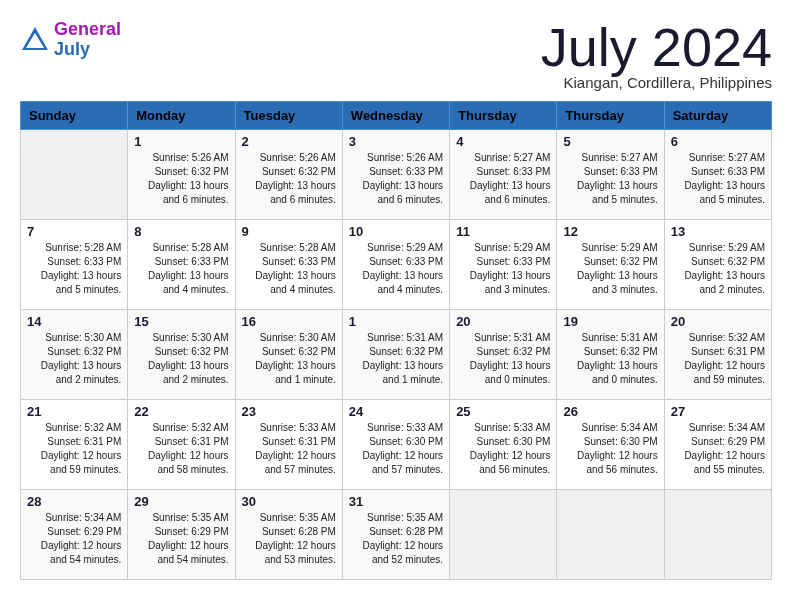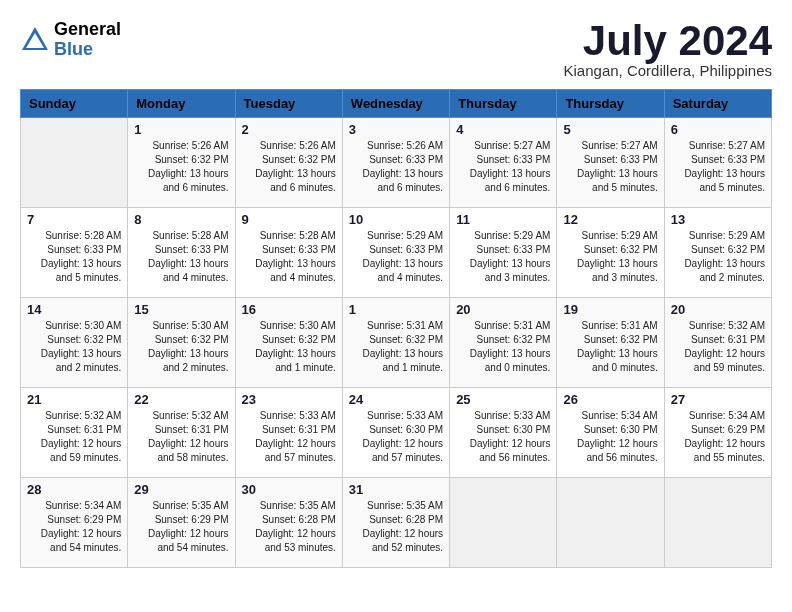--- a/index.html
+++ b/index.html
@@ -21,38 +21,38 @@
       align-items: center;
     }
     .logo-text {
       display: flex;
       flex-direction: column;
       line-height: 1.1;
     }
     .logo-general {
       font-size: 18px;
       font-weight: bold;
-      color: #000000;
+      color: #a21caf;
     }
     .logo-blue {
       font-size: 18px;
       font-weight: bold;
       color: #2a6db5;
     }
     .logo-icon {
       width: 30px;
       height: 30px;
       margin-right: 4px;
     }
     .title-block {
       text-align: right;
     }
     .month-title {
-      font-size: 42px;
-      font-weight: bold;
+      font-size: 54px;
+      font-weight: normal;
       color: #1a1a2e;
       line-height: 1;
     }
     .location {
       font-size: 15px;
       color: #333;
     }
     table {
       width: 100%;
       border-collapse: collapse;
@@ -102,21 +102,21 @@
 <body>
 
 <div class="header">
   <div class="logo">
     <svg class="logo-icon" viewBox="0 0 30 30">
       <polygon points="15,2 28,25 2,25" fill="#2a6db5"></polygon>
       <polygon points="15,8 24,23 6,23" fill="#fff"></polygon>
     </svg>
     <div class="logo-text">
       <span class="logo-general">General</span>
-      <span class="logo-blue">Blue</span>
+      <span class="logo-blue">July</span>
     </div>
   </div>
   <div class="title-block">
     <div class="month-title">July 2024</div>
     <div class="location">Kiangan, Cordillera, Philippines</div>
   </div>
 </div>
 
 <table>
   <thead>

